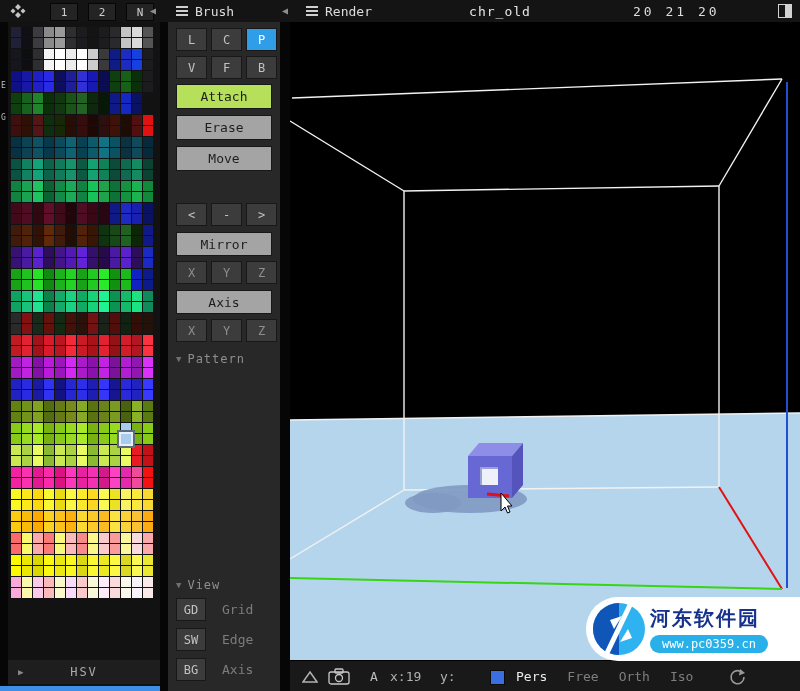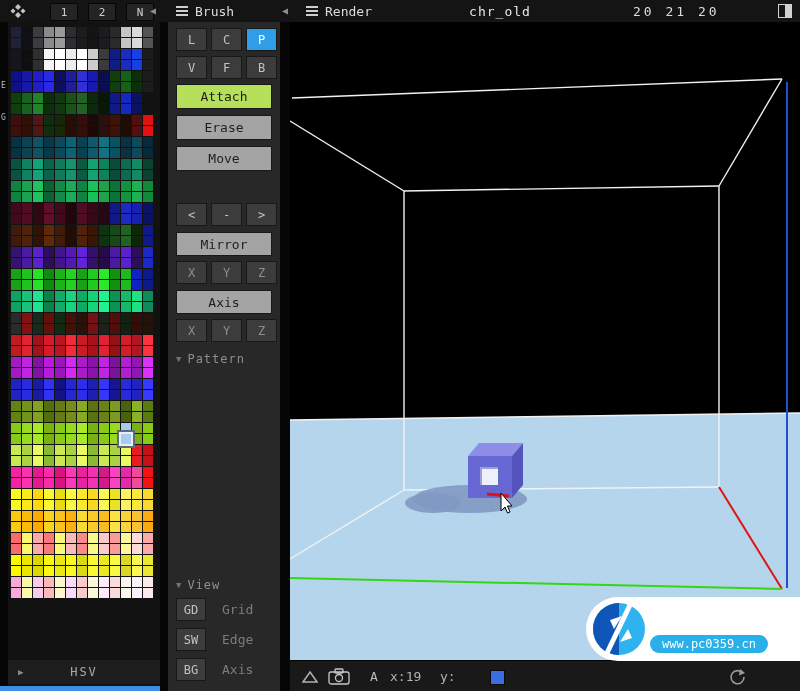--- a/index.html
+++ b/index.html
@@ -1009,30 +1009,37 @@
     <svg width="22" height="17">
       <rect x="1" y="4" width="20" height="12" rx="2" fill="none" stroke="#c8c8c8" stroke-width="1.3"></rect>
       <rect x="7" y="1" width="8" height="4" rx="1" fill="none" stroke="#c8c8c8" stroke-width="1.3"></rect>
       <circle cx="11" cy="10" r="3.5" fill="none" stroke="#c8c8c8" stroke-width="1.3"></circle>
     </svg>
   </div>
   <div class="sb-item sb-a">A</div>
   <div class="sb-item sb-x">x:19</div>
   <div class="sb-item sb-y">y:</div>
   <div class="sb-swatch" style="background: rgb(59, 110, 224);"></div>
+  <div class="sb-item sb-projs">
+      <span class="proj active">Pers</span>
+      <span class="proj">Free</span>
+      <span class="proj">Orth</span>
+      <span class="proj">Iso</span>
+    </div>
   <div class="sb-item sb-rot">
     <svg width="18" height="18">
       <path d="M14.5 5 A6.5 6.5 0 1 0 16 9" fill="none" stroke="#9a9a9a" stroke-width="1.6"></path>
       <polygon points="12,1 17,5 11,7.5" fill="#9a9a9a"></polygon>
     </svg>
   </div>
 </div>
 
 <div class="watermark">
   <svg class="wm-logo" width="54" height="54">
     <circle cx="27" cy="27" r="26" fill="#2fb3f0"></circle>
     <path d="M27 1 A26 26 0 0 0 27 53 L27 27 Z" fill="#1055b8"></path>
     <line x1="38" y1="3" x2="15" y2="51" stroke="#ffffff" stroke-width="5"></line>
     <polygon points="18,18 30,14 22,27" fill="#ffffff"></polygon>
     <polygon points="36,27 28,40 40,36" fill="#ffffff"></polygon>
   </svg>
+  <div class="wm-title">河东软件园</div>
   <div class="wm-url">www.pc0359.cn</div>
 </div>
 
 </body></html>

